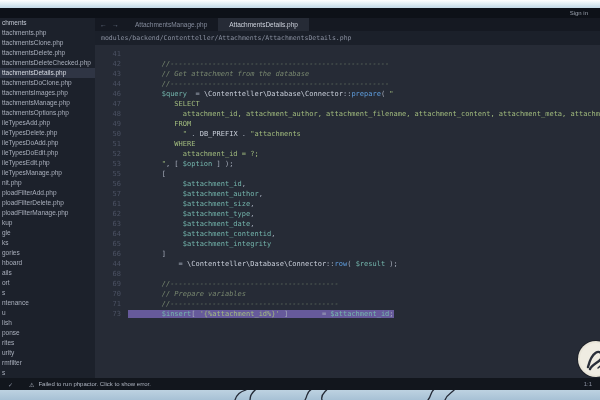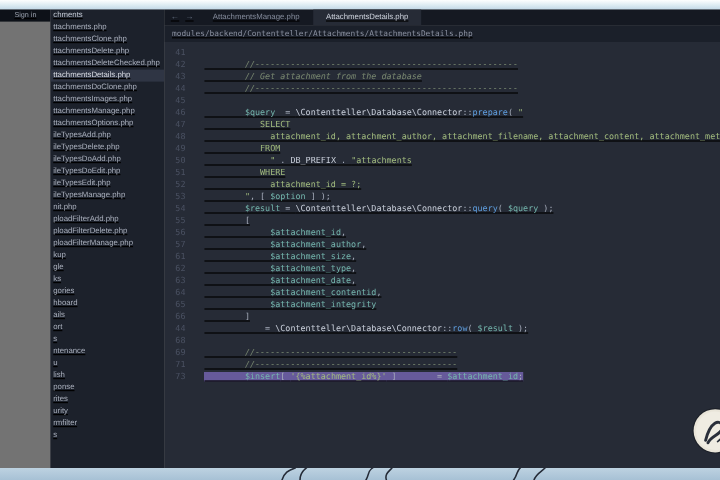--- a/index.html
+++ b/index.html
@@ -10,21 +10,21 @@
   }
   
   .wall-top { position:absolute; top:0; left:0; right:0; height:8px;
     background:linear-gradient(180deg,#fdfefe 0%,#dcebf2 55%,#c2d8e6 100%); }
   .wall-bottom { position:absolute; bottom:0; left:0; right:0; height:10px;
     background:linear-gradient(180deg,#bdd2e1,#a7c1d5); }
   .wall-bottom svg { position:absolute; bottom:0; left:0; }
 
   
   .window { position:absolute; top:8px; left:0; width:600px; height:382px;
-    background:#737373; display:flex; flex-direction:row; overflow:visible;text-decoration:underline; }
+    background:#bef264; display:flex; flex-direction:column; overflow:visible; }
 
   .title-bar { height:10px; background:#0d1118; display:flex; align-items:center;
     justify-content:flex-end; padding:0 12px; flex:0 0 auto; }
   .sign-in { font-size:6px; color:#9aa1ad; }
 
   .main { flex:1 1 auto; display:flex; min-height:0; }
 
   
   .sidebar { width:95px; flex:0 0 95px; background:#1c212b; overflow:hidden;
     font-size:6.5px; color:#a9afbc; }
@@ -42,21 +42,21 @@
   .tab.active { background:#262b36; color:#ced3dd; }
 
   .breadcrumb-bar { height:14px; background:#1b202a; display:flex; align-items:center;
     padding-left:6px; flex:0 0 auto; }
   .breadcrumb { font-family:"DejaVu Sans Mono", monospace; font-size:6.5px; color:#8a90a0;
     white-space:nowrap; }
 
   .code-area { flex:1 1 auto; background:#262b36; overflow:hidden; padding-top:4px; position:relative; }
   .code-line { height:10px; line-height:10px; white-space:pre;
     font-family:"DejaVu Sans Mono", monospace; font-size:7px; }
-  .gutter { display:inline-block; width:26px; text-align:center; color:#4a5162; }
+  .gutter { display:inline-block; width:26px; text-align:right; color:#4a5162; }
   .code-text { margin-left:7px; }
   .code-text.selected { background:#665a9b; }
   .tk-com { color:#78876f; font-style:italic; }
   .tk-var { color:#74b6ad; }
   .tk-op  { color:#a6adbb; }
   .tk-pln { color:#c9cfda;margin-top:36px; }
   .tk-fn  { color:#5f9fe0; }
   .tk-str { color:#a2bc7e; }
 
   .status-bar { height:12px; background:#12161d; display:flex; align-items:center;
@@ -138,42 +138,41 @@
 
       <div class="breadcrumb-bar">
         <span class="breadcrumb">modules/backend/Contentteller/Attachments/AttachmentsDetails.php</span>
       </div>
 
       <div class="code-area" id="code-lines">
           <div class="code-line"><span class="gutter">41</span><span class="code-text"></span></div>
           <div class="code-line"><span class="gutter">42</span><span class="code-text"><span class="tk-com">        //----------------------------------------------------</span></span></div>
           <div class="code-line"><span class="gutter">43</span><span class="code-text"><span class="tk-com">        // Get attachment from the database</span></span></div>
           <div class="code-line"><span class="gutter">44</span><span class="code-text"><span class="tk-com">        //----------------------------------------------------</span></span></div>
-          <div class="code-line"><span class="gutter">45</span><span class="code-text"></span></div>
           <div class="code-line"><span class="gutter">46</span><span class="code-text"><span class="tk-var">        $query</span><span class="tk-op">  = </span><span class="tk-pln">\Contentteller\Database\Connector</span><span class="tk-op">::</span><span class="tk-fn">prepare</span><span class="tk-op">( </span><span class="tk-str">"</span></span></div>
           <div class="code-line"><span class="gutter">47</span><span class="code-text"><span class="tk-str">           SELECT</span></span></div>
           <div class="code-line"><span class="gutter">48</span><span class="code-text"><span class="tk-str">             attachment_id, attachment_author, attachment_filename, attachment_content, attachment_meta, attachment_size, attachment_type</span></span></div>
           <div class="code-line"><span class="gutter">49</span><span class="code-text"><span class="tk-str">           FROM</span></span></div>
           <div class="code-line"><span class="gutter">50</span><span class="code-text"><span class="tk-str">             "</span><span class="tk-op"> . </span><span class="tk-pln">DB_PREFIX</span><span class="tk-op"> . </span><span class="tk-str">"attachments</span></span></div>
           <div class="code-line"><span class="gutter">51</span><span class="code-text"><span class="tk-str">           WHERE</span></span></div>
           <div class="code-line"><span class="gutter">52</span><span class="code-text"><span class="tk-str">             attachment_id = ?;</span></span></div>
           <div class="code-line"><span class="gutter">53</span><span class="code-text"><span class="tk-str">        "</span><span class="tk-op">, [ </span><span class="tk-var">$option</span><span class="tk-op"> ] );</span></span></div>
-          <div class="code-line"><span class="gutter">54</span><span class="code-text"><span class="tk-var">        $result</span><span class="tk-op"> = </span><span class="tk-pln">\Contentteller\Database\Connector</span><span class="tk-op">::</span><span class="tk-fn">query</span><span class="tk-op">( </span><span class="tk-var">$query</span><span class="tk-op"> );</span></span></div>
           <div class="code-line"><span class="gutter">55</span><span class="code-text"><span class="tk-op">        [</span></span></div>
           <div class="code-line"><span class="gutter">56</span><span class="code-text"><span class="tk-var">             $attachment_id</span><span class="tk-op">,</span></span></div>
           <div class="code-line"><span class="gutter">57</span><span class="code-text"><span class="tk-var">             $attachment_author</span><span class="tk-op">,</span></span></div>
           <div class="code-line"><span class="gutter">61</span><span class="code-text"><span class="tk-var">             $attachment_size</span><span class="tk-op">,</span></span></div>
           <div class="code-line"><span class="gutter">62</span><span class="code-text"><span class="tk-var">             $attachment_type</span><span class="tk-op">,</span></span></div>
           <div class="code-line"><span class="gutter">63</span><span class="code-text"><span class="tk-var">             $attachment_date</span><span class="tk-op">,</span></span></div>
           <div class="code-line"><span class="gutter">64</span><span class="code-text"><span class="tk-var">             $attachment_contentid</span><span class="tk-op">,</span></span></div>
           <div class="code-line"><span class="gutter">65</span><span class="code-text"><span class="tk-var">             $attachment_integrity</span></span></div>
           <div class="code-line"><span class="gutter">66</span><span class="code-text"><span class="tk-op">        ]</span></span></div>
           <div class="code-line"><span class="gutter">44</span><span class="code-text"><span class="tk-op">            = </span><span class="tk-pln">\Contentteller\Database\Connector</span><span class="tk-op">::</span><span class="tk-fn">row</span><span class="tk-op">( </span><span class="tk-var">$result</span><span class="tk-op"> );</span></span></div>
           <div class="code-line"><span class="gutter">68</span><span class="code-text"></span></div>
           <div class="code-line"><span class="gutter">69</span><span class="code-text"><span class="tk-com">        //----------------------------------------</span></span></div>
+          <div class="code-line"><span class="gutter">70</span><span class="code-text"><span class="tk-com">        // Prepare variables</span></span></div>
           <div class="code-line"><span class="gutter">71</span><span class="code-text"><span class="tk-com">        //----------------------------------------</span></span></div>
           <div class="code-line"><span class="gutter">73</span><span class="code-text selected"><span class="tk-var">        $insert</span><span class="tk-op">[ </span><span class="tk-str">'{%attachment_id%}'</span><span class="tk-op"> ]        = </span><span class="tk-var">$attachment_id</span><span class="tk-op">;</span></span></div>
         </div>
     </div>
   </div>
 
   <div class="status-bar">
     <div class="status-left">
       <span class="check">✓</span>
       <span class="warn-icon">⚠</span>

